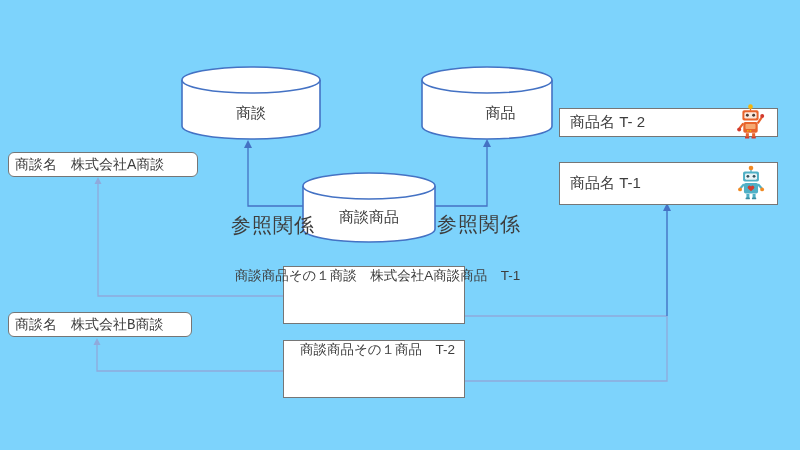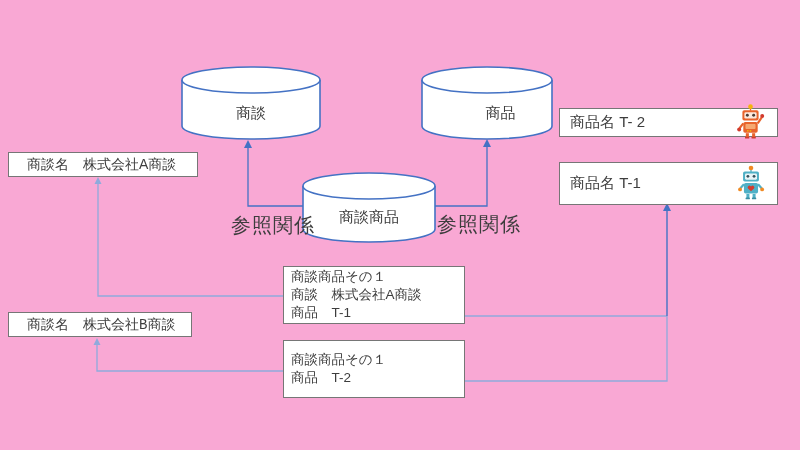--- a/index.html
+++ b/index.html
@@ -1,32 +1,32 @@
 <!DOCTYPE html>
 <html><head>
 <meta charset="utf-8">
 <style>
   html,body{margin:0;padding:0;background:#fff;}
   .canvas{
-    position:relative;width:800px;height:450px;background:#f9a8d4;overflow:hidden;
+    position:relative;width:800px;height:450px;background:#7dd3fc;overflow:hidden;
     font-family:"Liberation Sans","DejaVu Sans",sans-serif;color:#3d3d3d;
   }
   svg.layer{position:absolute;left:0;top:0;}
   .lbl{position:absolute;white-space:nowrap;color:#3d3d3d;}
   .cyl-label{font-size:15px;text-align:center;}
   .rel-label{font-size:20px;letter-spacing:1px;}
   .rec-box{
     position:absolute;border:1px solid #767676;background:#fff;box-sizing:border-box;
     display:flex;align-items:center;font-size:14px;white-space:nowrap;
   }
-  .rec-box.single{padding-left:18px;}
+  .rec-box.single{padding-left:6px;border-radius:6px;}
   .rec-box.product{font-size:15px;padding-left:10px;}
   .rec-box .robot{position:absolute;right:11px;top:50%;transform:translateY(-50%);}
   .rec-box.multi{
-    flex-direction:column;align-items:flex-start;justify-content:center;
+    align-items:flex-start;justify-content:center;
     font-size:13.5px;line-height:18px;padding-left:7px;
   }
 </style>
 </head>
 <body>
 
 <div class="canvas">
 
   <svg class="layer" width="800" height="450" viewBox="0 0 800 450">
 

